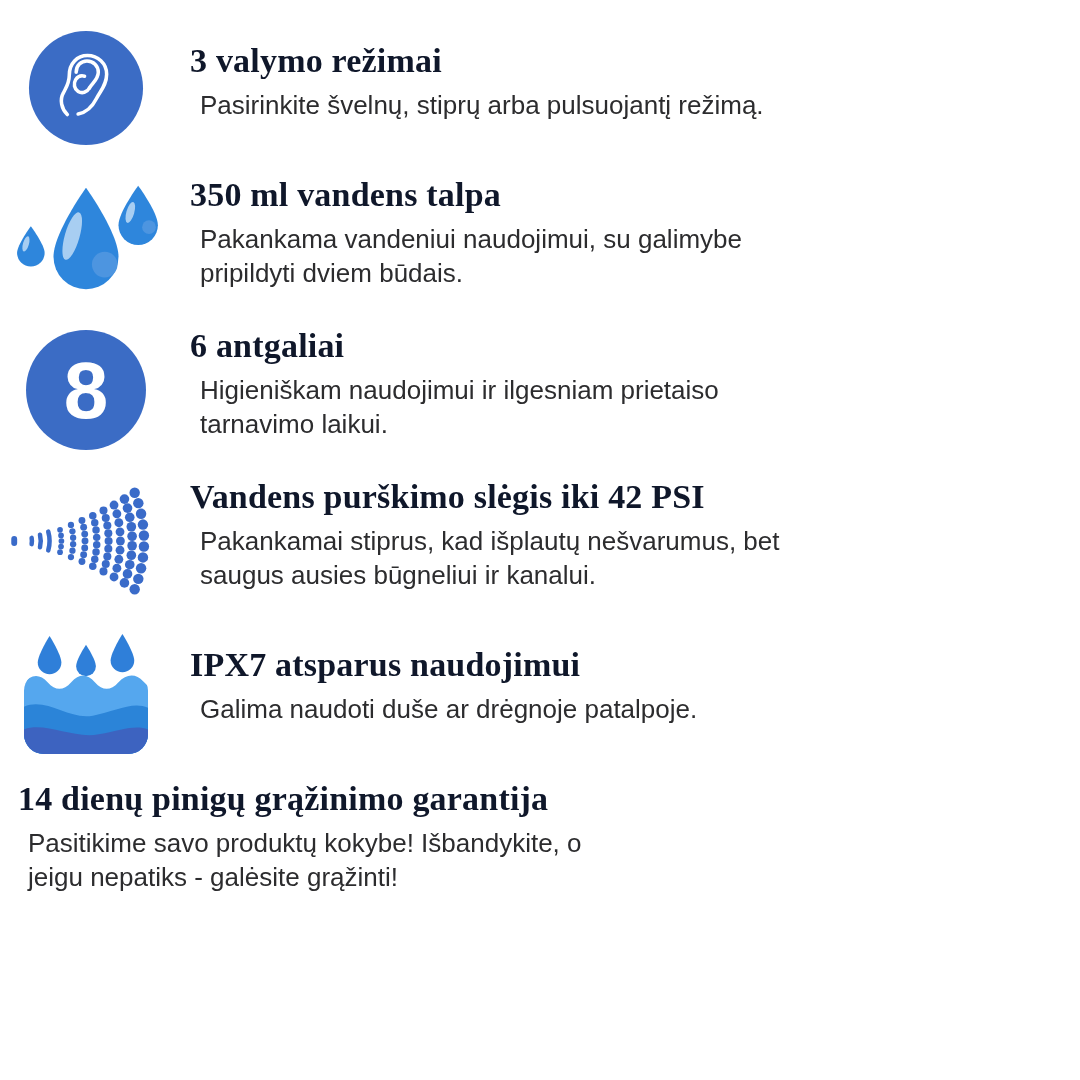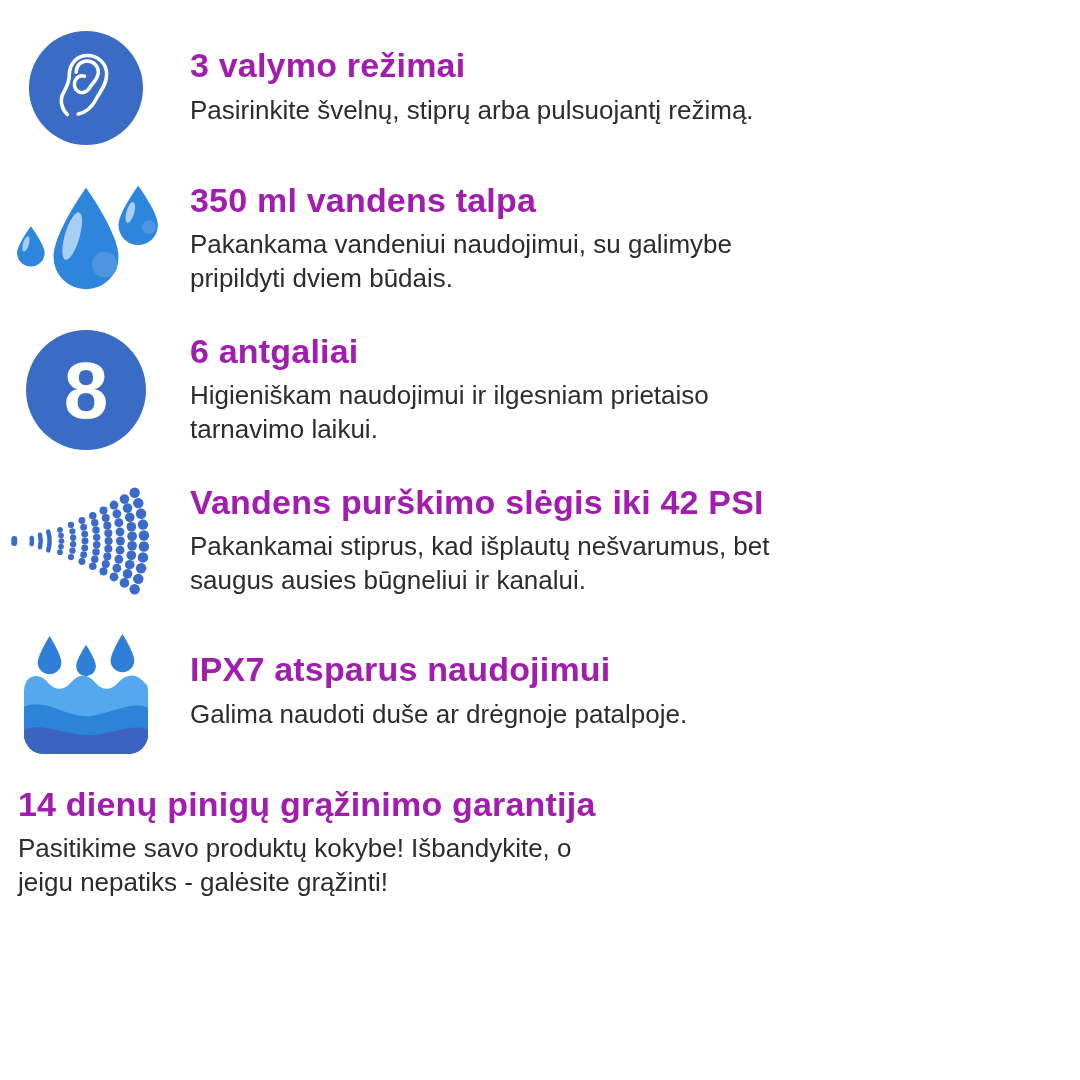--- a/index.html
+++ b/index.html
@@ -6,25 +6,25 @@
   body{
     width:1080px;height:1080px;background:#ffffff;
     font-family:"Liberation Sans","DejaVu Sans",sans-serif;
     overflow:hidden;
   }
   .page{padding-top:12px;}
   .feature-row{display:flex;align-items:center;height:151px;}
   .icon-cell{flex:0 0 172px;display:flex;justify-content:center;align-items:center;}
   .text-cell{flex:1;padding-left:18px;padding-right:36px;}
   .feature-title{
-    margin:0 0 9px 0;font-size:34px;font-weight:700;color:#a21caf;
-    letter-spacing:.2px;line-height:1.1;
+    margin:0 0 9px 0;font-size:34px;font-weight:700;color:#0f172a;
+    letter-spacing:.2px;line-height:1.1;font-family:Liberation Serif, serif;
   }
   .feature-desc{
-    margin:0;font-size:26px;font-weight:400;color:#2c2c2e;
+    margin:10px;font-size:26px;font-weight:400;color:#2c2c2e;
     line-height:1.3;white-space:pre-line;
   }
   svg{display:block;}
 </style>
 </head>
 <body>
 
 <div class="page">
 
   <section class="feature-row">

